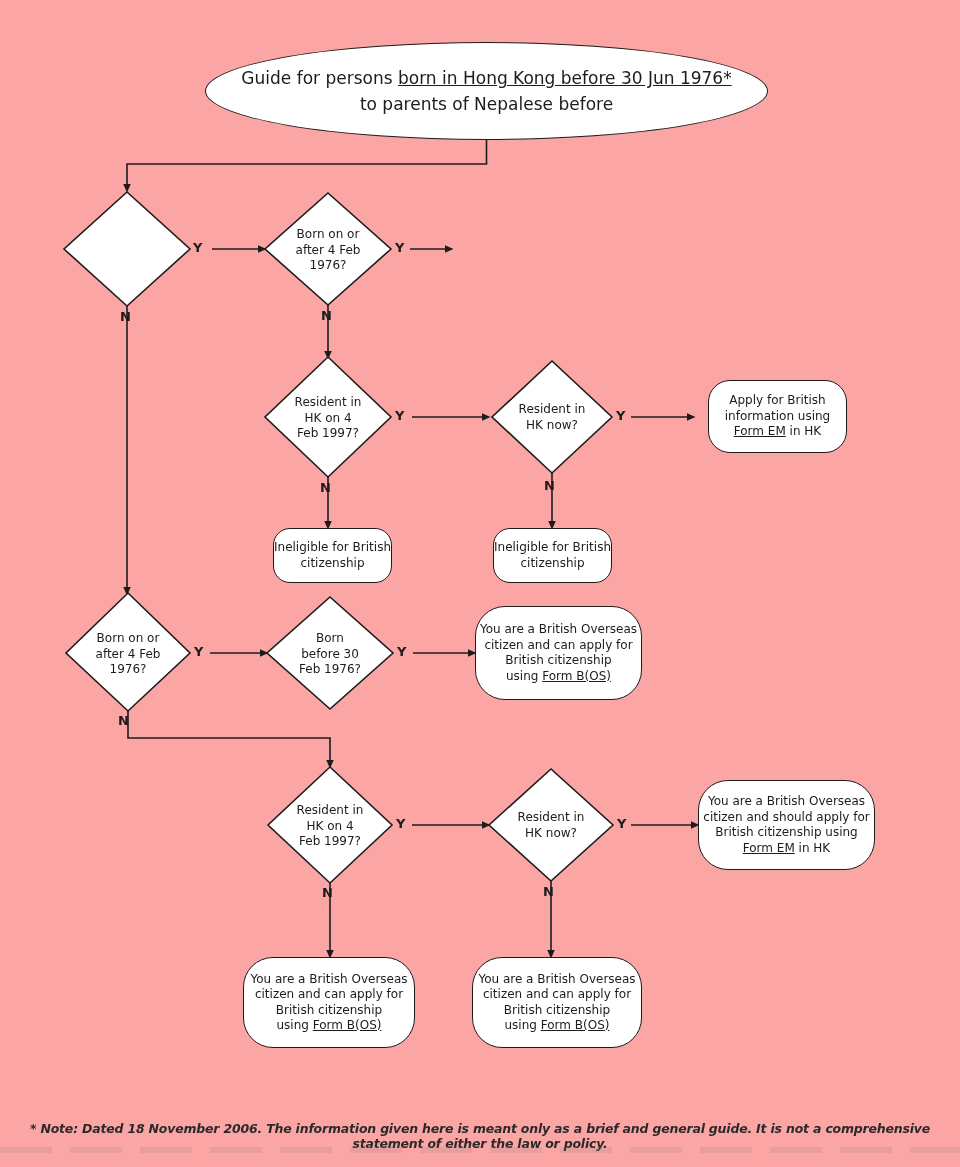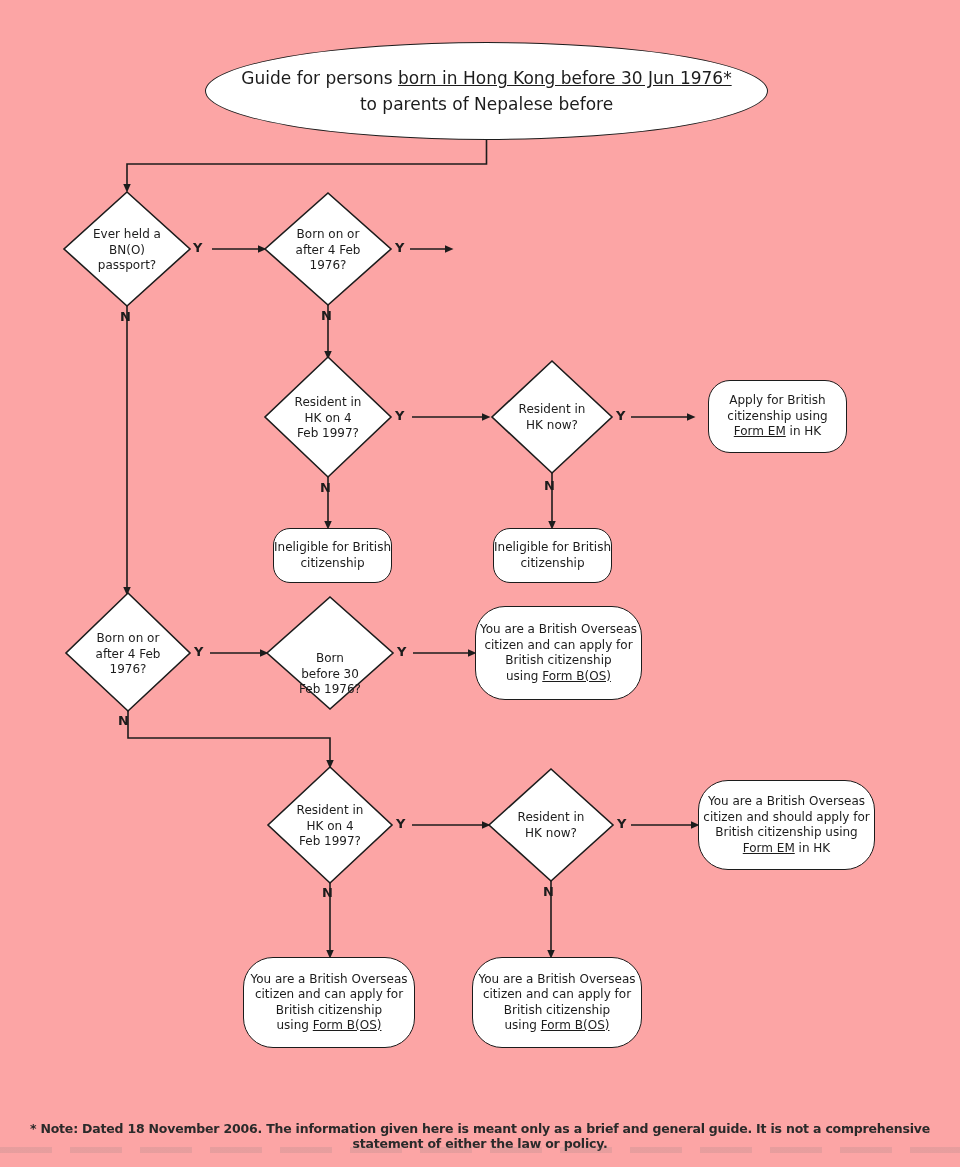--- a/index.html
+++ b/index.html
@@ -11,21 +11,21 @@
   .u{text-decoration:underline;}
   .term{position:absolute;z-index:2;border:1.6px solid #1c1c1c;background:#fff;border-radius:28px;
         display:flex;align-items:center;justify-content:center;text-align:center;
         font-size:12px;line-height:15.5px;box-sizing:border-box;}
   .yn{position:absolute;z-index:3;font-weight:700;font-size:13px;line-height:13px;}
   #start-ellipse{position:absolute;left:205px;top:42px;width:563px;height:98px;z-index:2;
         border:1.7px solid #1c1c1c;border-radius:50%;background:#fff;box-sizing:border-box;
         display:flex;flex-direction:column;align-items:center;justify-content:center;
         font-size:17px;line-height:26px;text-align:center;}
   #footnote{position:absolute;left:0;top:1121px;width:960px;z-index:2;text-align:center;
-        font-weight:700;font-size:12.5px;letter-spacing:-0.2px;color:#2a2a2a;}
+        font-style:italic;font-weight:700;font-size:12.5px;letter-spacing:-0.2px;color:#2a2a2a;}
   #artifact{position:absolute;left:0;top:1147px;width:960px;height:6px;z-index:2;opacity:0.16;
         background:repeating-linear-gradient(90deg,#777 0 52px,transparent 52px 70px);}
 </style>
 </head>
 <body>
 
 <div id="page">
 
   <svg id="wires" width="960" height="1167" viewBox="0 0 960 1167">
     <defs>
@@ -63,45 +63,40 @@
       <polygon points="330,767 392,825 330,883 268,825"></polygon>
       <polygon points="551,769 613,825 551,881 489,825"></polygon>
     </g>
   </svg>
 
   <div id="start-ellipse">
     <span class="ln"><span>Guide for persons </span><span class="u">born in Hong Kong before 30 Jun 1976*</span></span>
     <span class="ln">to parents of Nepalese before</span>
   </div>
 
-  <div class="txt" style="left:62px;top:227px;width:130px">
-      <span class="ln">Ever held a</span>
-      <span class="ln">BN(O)</span>
-      <span class="ln">passport?</span>
-    </div>
   <div class="txt" style="left:263px;top:227px;width:130px">
       <span class="ln">Born on or</span>
       <span class="ln">after 4 Feb</span>
       <span class="ln">1976?</span>
     </div>
   <div class="txt" style="left:263px;top:395px;width:130px">
       <span class="ln">Resident in</span>
       <span class="ln">HK on 4</span>
       <span class="ln">Feb 1997?</span>
     </div>
   <div class="txt" style="left:487px;top:402px;width:130px">
       <span class="ln">Resident in</span>
       <span class="ln">HK now?</span>
     </div>
   <div class="txt" style="left:63px;top:631px;width:130px">
       <span class="ln">Born on or</span>
       <span class="ln">after 4 Feb</span>
       <span class="ln">1976?</span>
     </div>
-  <div class="txt" style="left:265px;top:651px;width:130px">
+  <div class="txt" style="left:265px;top:631px;width:130px">
       <span class="ln">Born</span>
       <span class="ln">before 30</span>
       <span class="ln">Feb 1976?</span>
     </div>
   <div class="txt" style="left:265px;top:803px;width:130px">
       <span class="ln">Resident in</span>
       <span class="ln">HK on 4</span>
       <span class="ln">Feb 1997?</span>
     </div>
   <div class="txt" style="left:486px;top:810px;width:130px">
@@ -123,21 +118,21 @@
   <span class="yn" style="left:396px;top:817px">Y</span>
   <span class="yn" style="left:617px;top:817px">Y</span>
   <span class="yn" style="left:322px;top:886px">N</span>
   <span class="yn" style="left:543px;top:885px">N</span>
 
 
   <div class="term" style="left:708px;top:380px;width:139px;height:73px;border-radius:22px">
     <div>
       <div>
           <span class="ln">Apply for British</span>
-          <span class="ln">citizenship using</span>
+          <span class="ln">information using</span>
         </div>
       <div class="ln"><span></span><span class="u">Form EM</span><span> in HK</span></div>
     </div>
   </div>
 
   <div class="term" style="left:273px;top:528px;width:119px;height:55px;border-radius:17px">
     <div>
         <span class="ln">Ineligible for British</span>
         <span class="ln">citizenship</span>
       </div>

